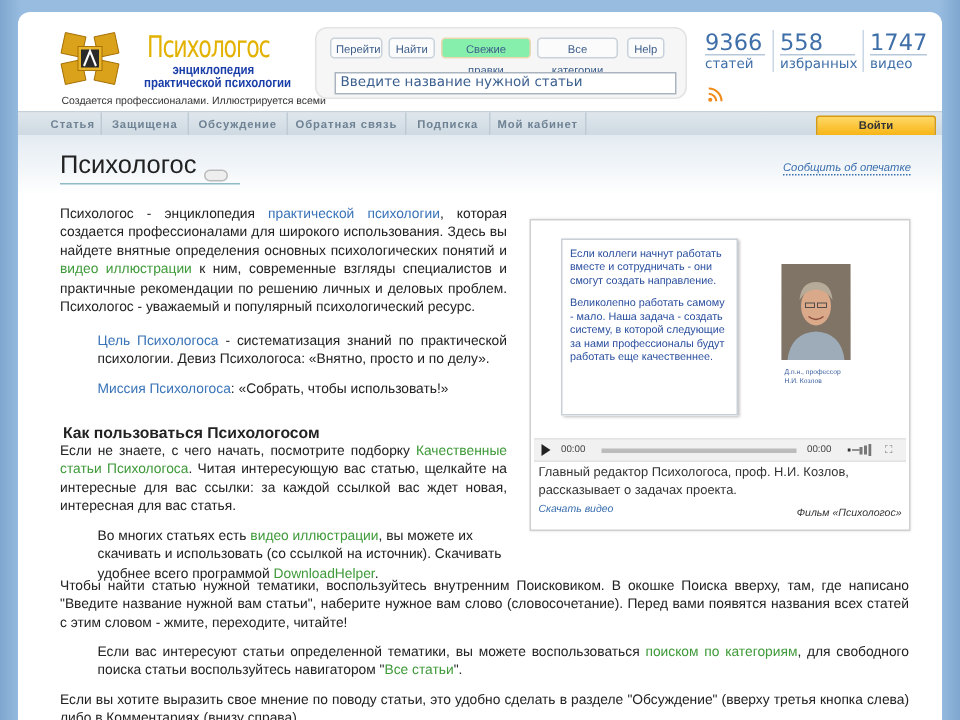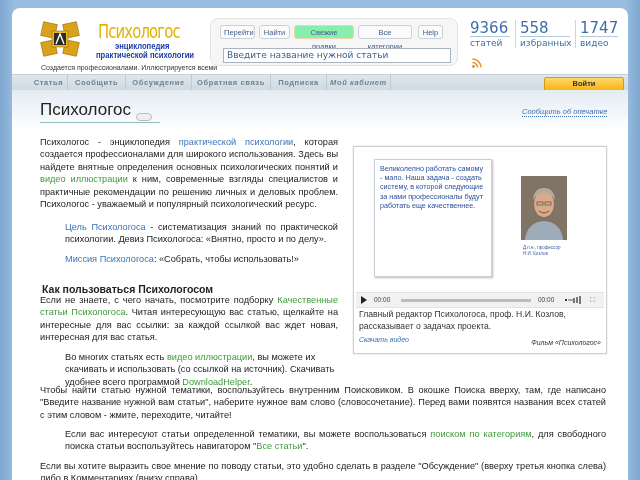--- a/index.html
+++ b/index.html
@@ -153,25 +153,25 @@
   </div>
 
   <svg class="rss" viewBox="0 0 10 10">
     <circle cx="1.5" cy="8.5" r="1.4" fill="#f08a1c"></circle>
     <path d="M0.5 4.5 A5 5 0 0 1 5.5 9.5" stroke="#f08a1c" stroke-width="1.4" fill="none"></path>
     <path d="M0.5 1 A8.5 8.5 0 0 1 9 9.5" stroke="#f08a1c" stroke-width="1.4" fill="none"></path>
   </svg>
 
   <div class="nav">
     <div class="nav-item" style="left:18px;width:38px;">Статья</div>
-    <div class="nav-item" style="left:56px;width:58px;">Сообщить</div>
+    <div class="nav-item" style="left:56px;width:58px;">Защищена</div>
     <div class="nav-item" style="left:114px;width:66px;">Обсуждение</div>
     <div class="nav-item" style="left:180px;width:79px;text-align:center;">Обратная связь</div>
     <div class="nav-item" style="left:259px;width:56px;">Подписка</div>
-    <div class="nav-item" style="left:315px;width:64px;font-style:italic;">Мой кабинет</div>
+    <div class="nav-item" style="left:315px;width:64px;">Мой кабинет</div>
     <div class="login-btn">Войти</div>
   </div>
 
   <div class="title-band"></div>
   <div class="page-title">Психологос</div>
   <div class="title-icon"></div>
   <div class="title-underline"></div>
   <div class="typo-link">Сообщить об опечатке</div>
 
   <div class="p" style="left:28px;top:128px;width:298px;">
@@ -199,20 +199,21 @@
   </div>
 
   <div class="p" style="left:53px;top:420px;width:541px;">
     <span>Если вас интересуют статьи определенной тематики, вы можете воспользоваться </span><a class="lnk-g">поиском по категориям</a><span>, для свободного поиска статьи воспользуйтесь навигатором "</span><a class="lnk-g">Все статьи</a><span>".</span>
   </div>
 
   <div class="p" style="left:28px;top:452px;width:566px;">Если вы хотите выразить свое мнение по поводу статьи, это удобно сделать в разделе "Обсуждение" (вверху третья кнопка слева) либо в Комментариях (внизу справа).</div>
 
   <div class="video-box">
     <div class="quote">
+      <p>Если коллеги начнут работать вместе и сотрудничать - они смогут создать направление.</p>
       <p>Великолепно работать самому - мало. Наша задача - создать систему, в которой следующие за нами профессионалы будут работать еще качественнее.</p>
     </div>
     <div class="photo">
       <svg width="46" height="64" viewBox="0 0 46 64">
         <rect width="46" height="64" fill="#7f7466"></rect>
         <path d="M4 64 Q6 46 23 45 Q40 46 42 64Z" fill="#9eabb8"></path>
         <ellipse cx="23" cy="28" rx="10" ry="13" fill="#d9a98a"></ellipse>
         <path d="M12 24 Q13 12 23 12 Q33 12 34 24 Q30 17 23 17 Q16 17 12 24Z" fill="#b6aa99"></path>
         <rect x="16" y="26" width="6" height="3" fill="none" stroke="#444" stroke-width="0.6"></rect>
         <rect x="24" y="26" width="6" height="3" fill="none" stroke="#444" stroke-width="0.6"></rect>

